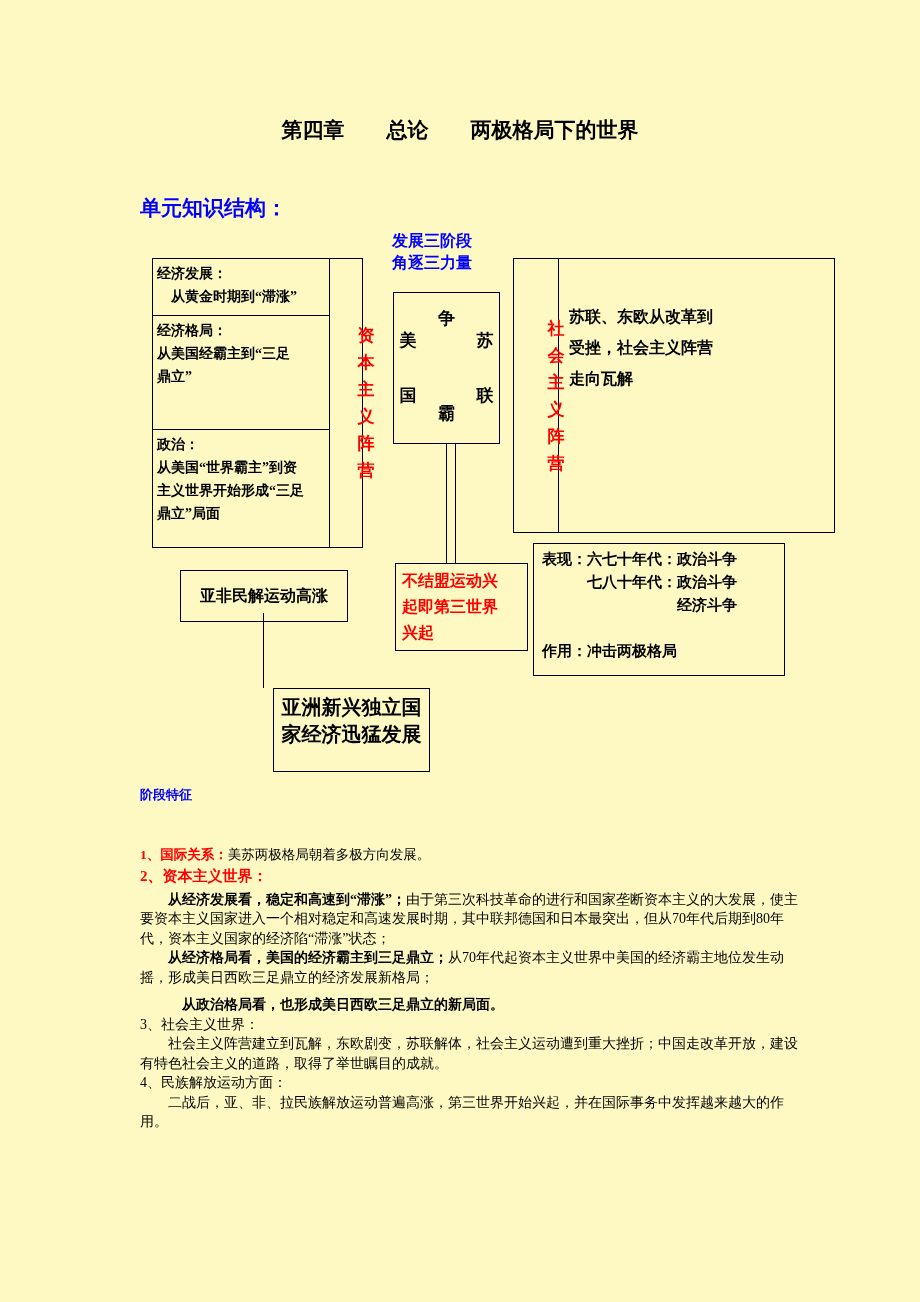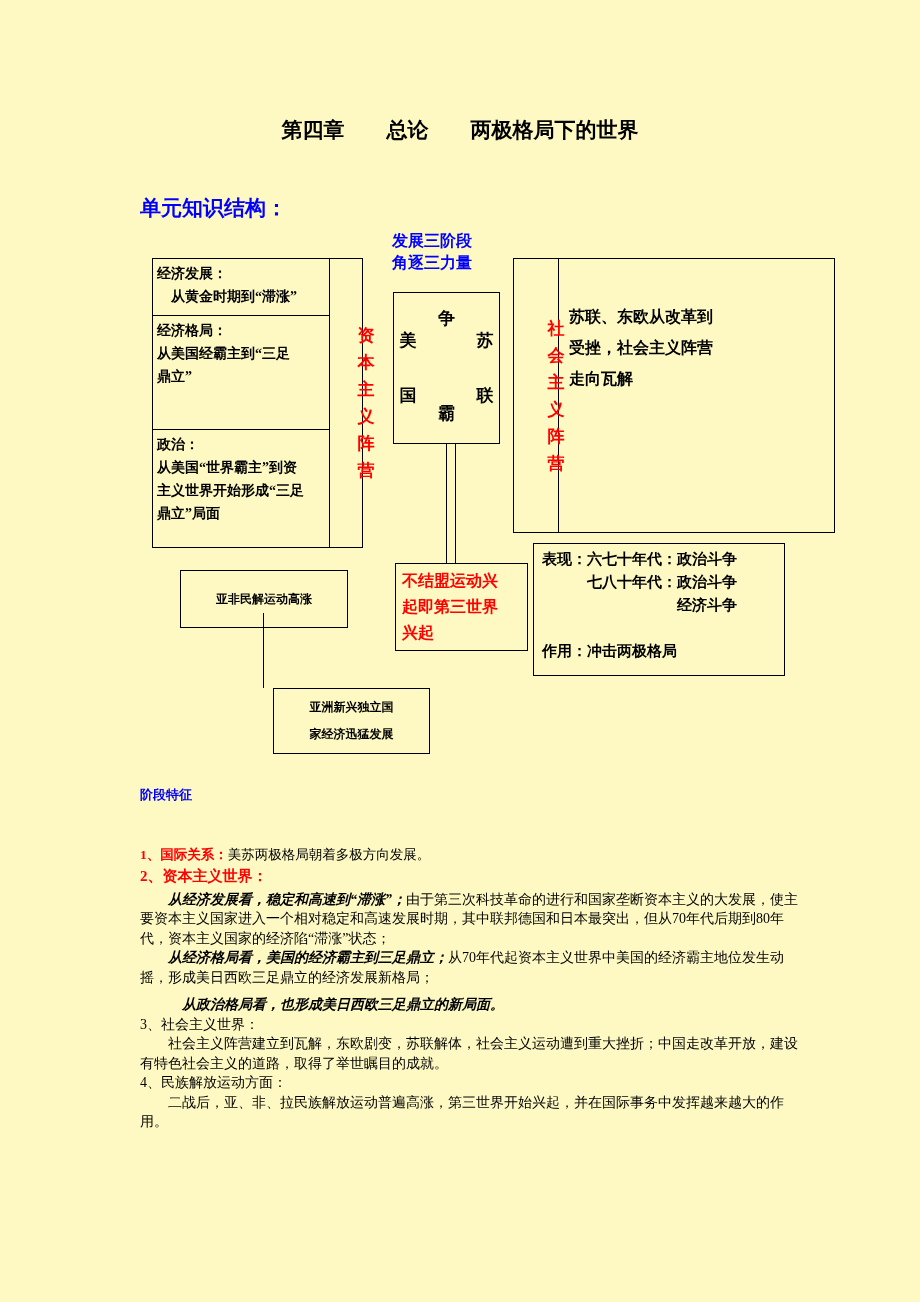--- a/index.html
+++ b/index.html
@@ -75,51 +75,51 @@
   .connector-double {
     position: absolute; left: 446px; top: 444px; width: 10px; height: 119px;
     border-left: 1px solid #000; border-right: 1px solid #000;
   }
   .connector-single {
     position: absolute; left: 263px; top: 613px; width: 0; height: 75px;
     border-left: 1px solid #000;
   }
 
   .afro-box {
-    position: absolute; left: 180px; top: 570px; width: 168px; height: 58px;
+    position: absolute; left: 180px; top: 570px; width: 168px; height: 52px;
     border: 1px solid #000; display: flex; align-items: center; justify-content: center;
-    font-weight: bold; font-size: 12px;
+    font-weight: bold; font-size: 16px;
   }
   .nonaligned-box {
     position: absolute; left: 395px; top: 563px; width: 133px; height: 88px;
     border: 1px solid #000; color: #ff0000; font-weight: bold;
     font-size: 16px; line-height: 26px; padding: 4px 6px;
   }
   .struggle-box {
     position: absolute; left: 533px; top: 543px; width: 252px; height: 133px;
     border: 1px solid #000; font-weight: bold;
     font-size: 15px; line-height: 23px; padding: 4px 8px;
   }
   .asia-box {
-    position: absolute; left: 273px; top: 688px; width: 157px; height: 66px;
+    position: absolute; left: 273px; top: 688px; width: 157px; height: 84px;
     border: 1px solid #000; text-align: center; font-weight: bold;
-    font-size: 12px; line-height: 27px; padding-top: 5px;
+    font-size: 20px; line-height: 27px; padding-top: 5px;
   }
 
   
   .features {
     position: absolute; left: 140px; top: 785px; width: 662px;
     font-size: 14px; line-height: 19.5px;
   }
   .feat-heading { color: #0000ff; font-weight: bold; font-size: 13px; margin-bottom: 40px; }
   .item1 { font-size: 13.5px; margin-bottom: 3px; }
   .item2 { font-size: 15px; margin-bottom: 3px; }
   .indent2 { text-indent: 2em; }
   .indent3 { text-indent: 3em; margin-top: 8px; }
-  .emph { font-weight: bold; font-style: italic; }
+  .emph { font-weight: bold; }
 </style>
 </head>
 <body>
 
 <div class="page">
 
   <div class="doc-title">第四章　　总论　　两极格局下的世界</div>
   <div class="section-heading">单元知识结构：</div>
 
   <div class="diagram">

